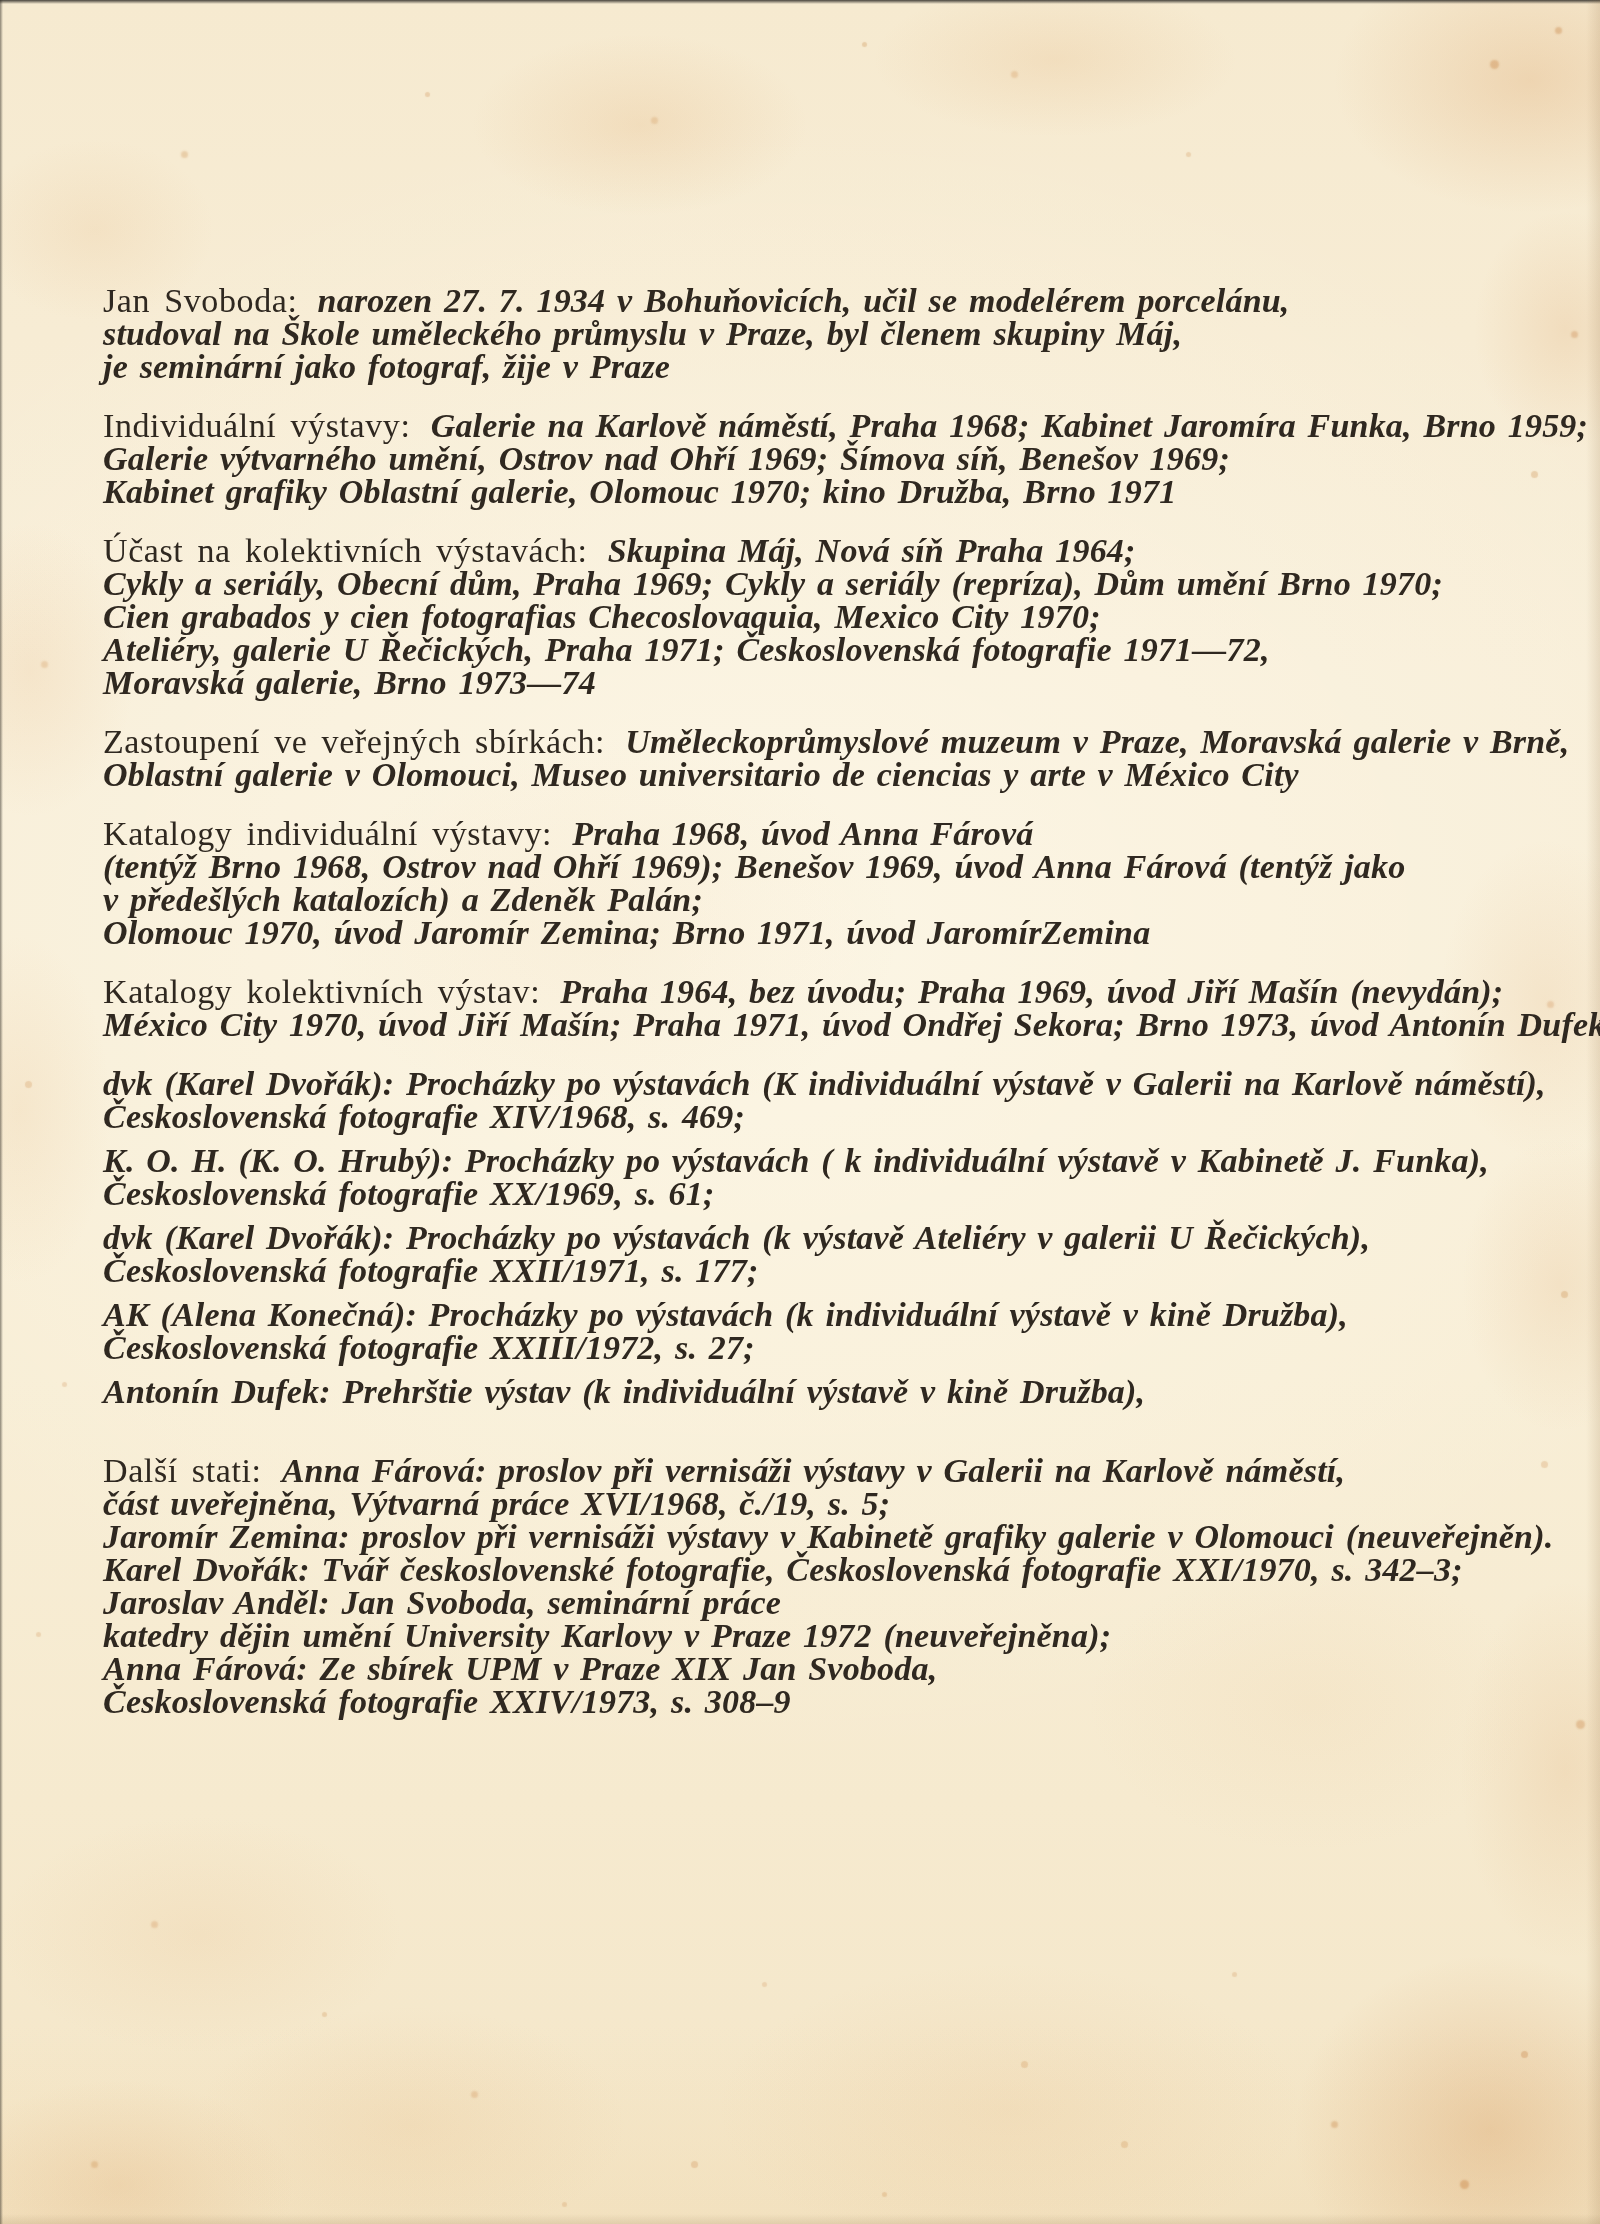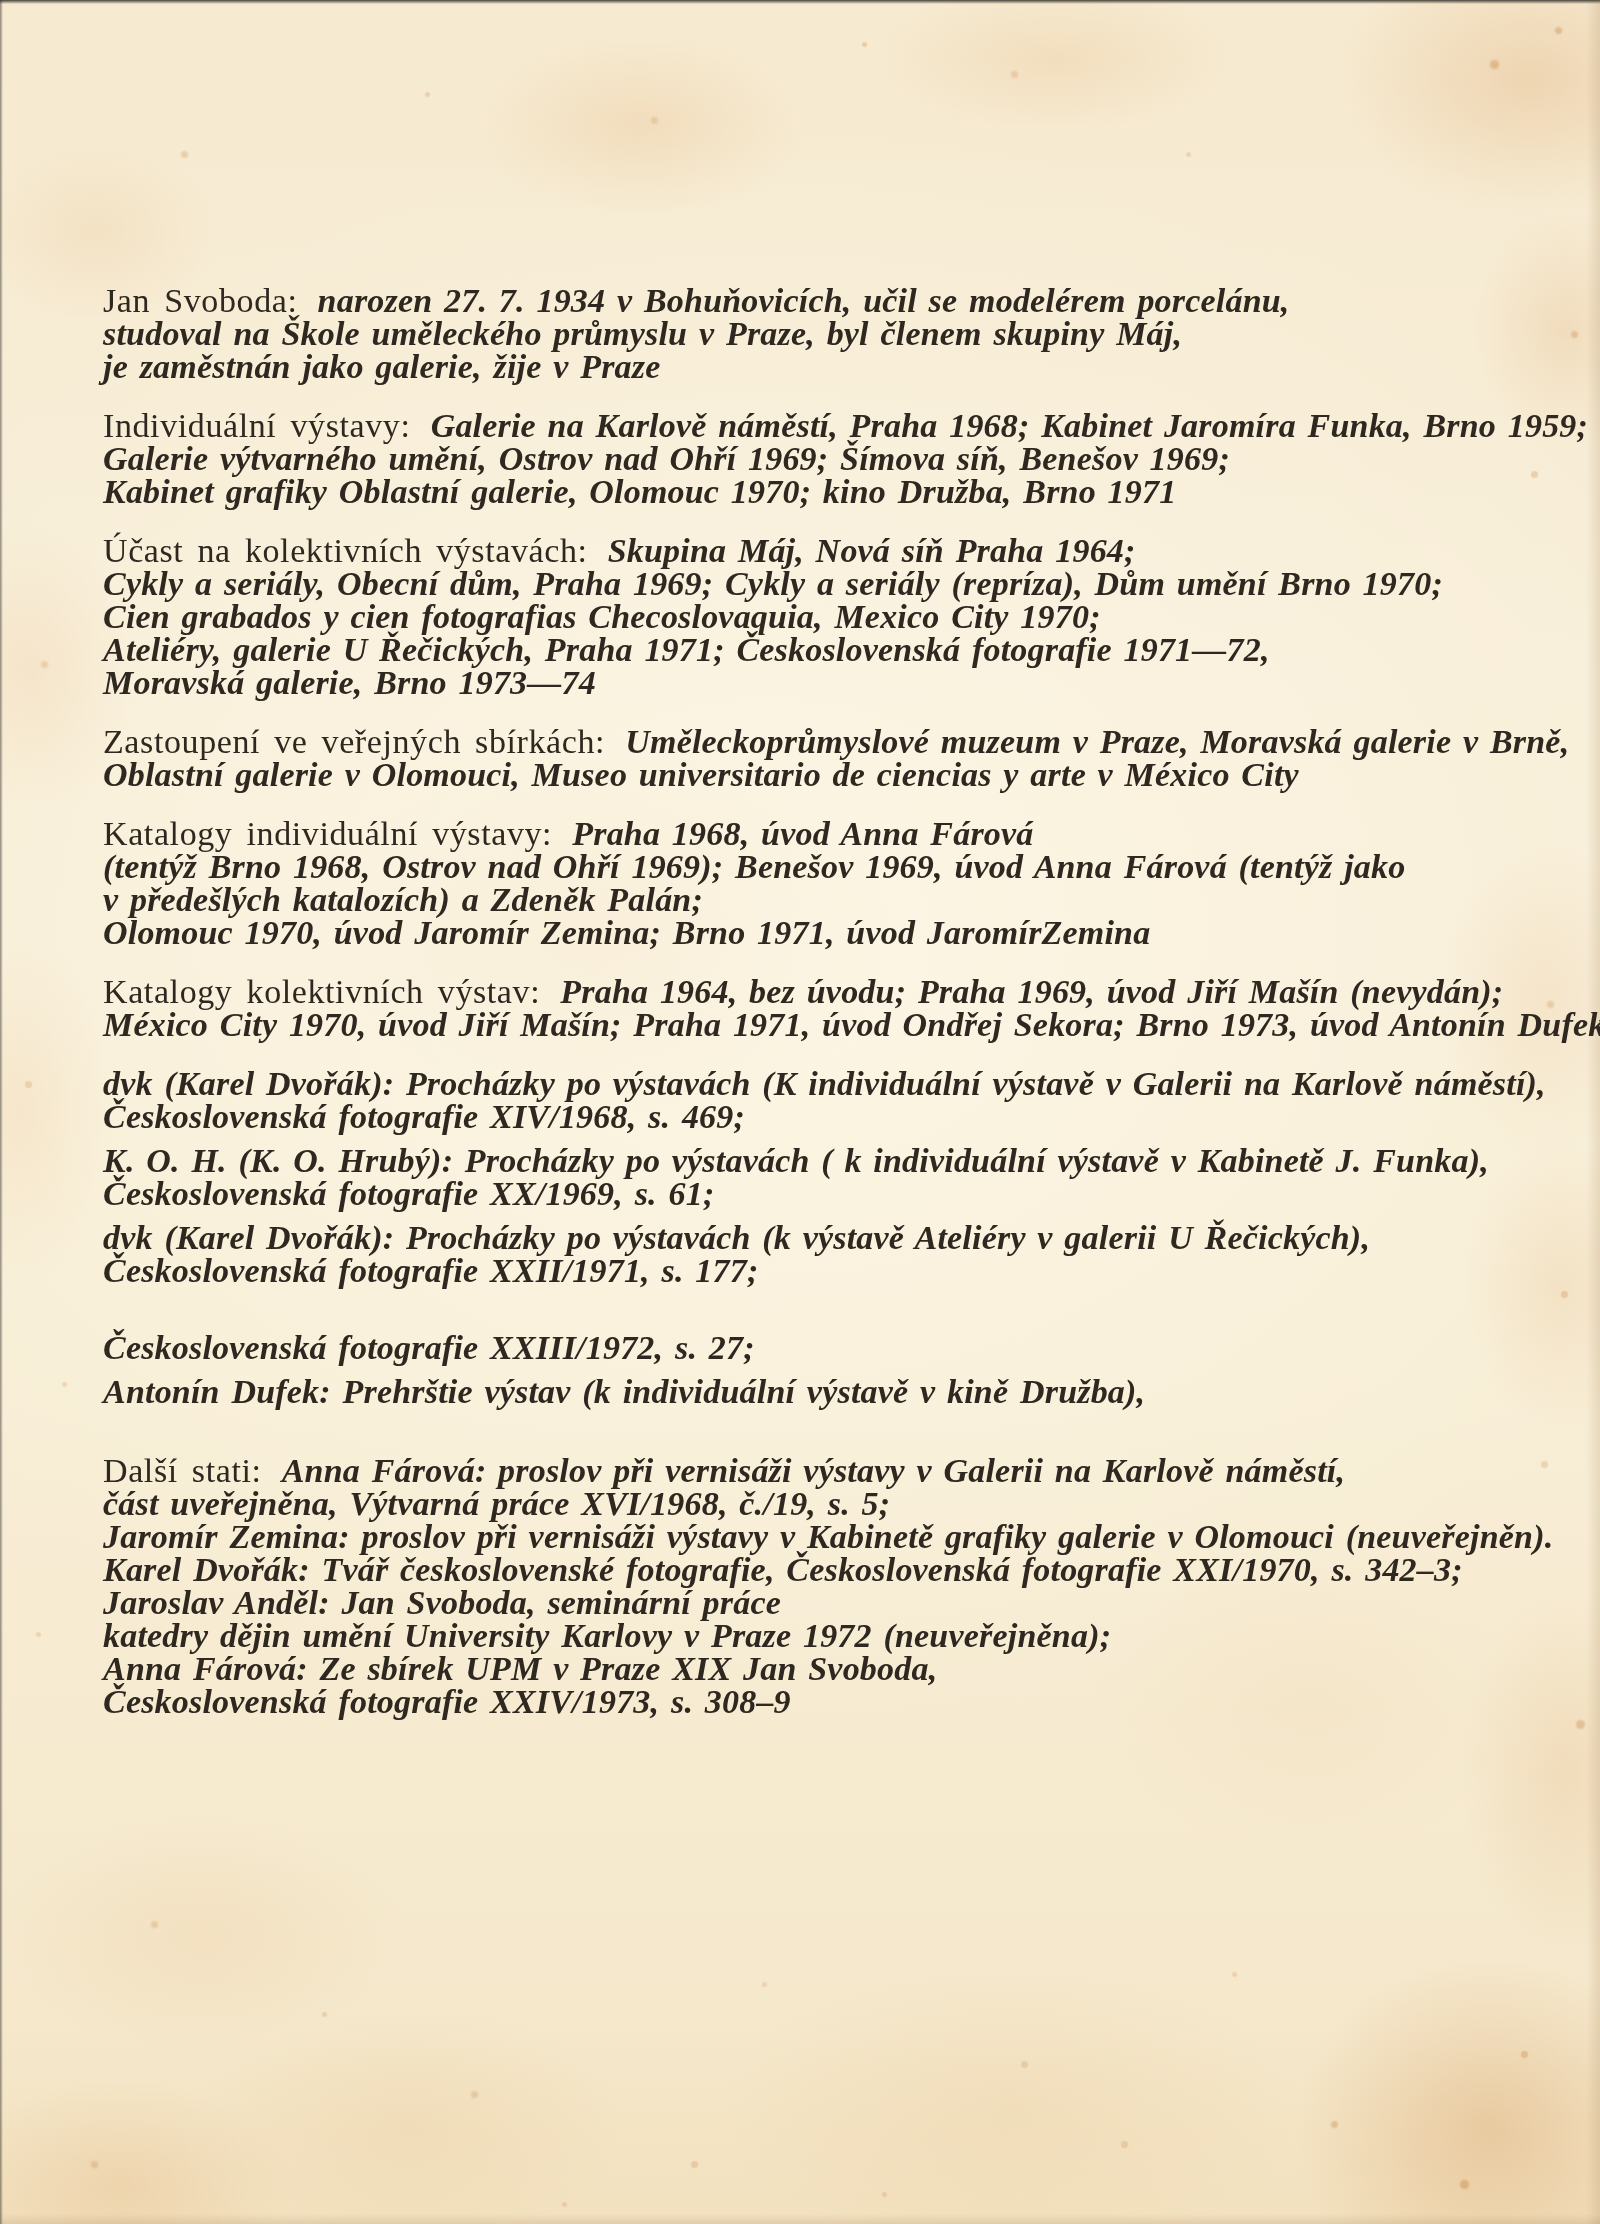--- a/index.html
+++ b/index.html
@@ -113,41 +113,41 @@
 
 <div class="page">
   <div class="stains"></div>
   <div class="specks"></div>
   <div class="edge-top"></div>
   <div class="edge-left"></div>
   <div class="edge-right"></div>
   <div class="edge-bottom"></div>
   <main class="text-column">
       <section class="sec">
-        <p class="entry"><span class="lead">Jan Svoboda: </span><span class="it">narozen 27. 7. 1934 v Bohuňovicích, učil se modelérem porcelánu,</span><br><span class="it">studoval na Škole uměleckého průmyslu v Praze, byl členem skupiny Máj,</span><br><span class="it">je zaměstnán jako galerie, žije v Praze</span></p>
+        <p class="entry"><span class="lead">Jan Svoboda: </span><span class="it">narozen 27. 7. 1934 v Bohuňovicích, učil se modelérem porcelánu,</span><br><span class="it">studoval na Škole uměleckého průmyslu v Praze, byl členem skupiny Máj,</span><br><span class="it">je seminární jako fotograf, žije v Praze</span></p>
       </section>
       <section class="sec">
         <p class="entry"><span class="lead">Individuální výstavy: </span><span class="it">Galerie na Karlově náměstí, Praha 1968; Kabinet Jaromíra Funka, Brno 1959;</span><br><span class="it">Galerie výtvarného umění, Ostrov nad Ohří 1969; Šímova síň, Benešov 1969;</span><br><span class="it">Kabinet grafiky Oblastní galerie, Olomouc 1970; kino Družba, Brno 1971</span></p>
       </section>
       <section class="sec">
         <p class="entry"><span class="lead">Účast na kolektivních výstavách: </span><span class="it">Skupina Máj, Nová síň Praha 1964;</span><br><span class="it">Cykly a seriály, Obecní dům, Praha 1969; Cykly a seriály (repríza), Dům umění Brno 1970;</span><br><span class="it">Cien grabados y cien fotografias Checoslovaquia, Mexico City 1970;</span><br><span class="it">Ateliéry, galerie U Řečických, Praha 1971; Československá fotografie 1971—72,</span><br><span class="it">Moravská galerie, Brno 1973—74</span></p>
       </section>
       <section class="sec">
         <p class="entry"><span class="lead">Zastoupení ve veřejných sbírkách: </span><span class="it">Uměleckoprůmyslové muzeum v Praze, Moravská galerie v Brně,</span><br><span class="it">Oblastní galerie v Olomouci, Museo universitario de ciencias y arte v México City</span></p>
       </section>
       <section class="sec">
         <p class="entry"><span class="lead">Katalogy individuální výstavy: </span><span class="it">Praha 1968, úvod Anna Fárová</span><br><span class="it">(tentýž Brno 1968, Ostrov nad Ohří 1969); Benešov 1969, úvod Anna Fárová (tentýž jako</span><br><span class="it">v předešlých katalozích) a Zdeněk Palán;</span><br><span class="it">Olomouc 1970, úvod Jaromír Zemina; Brno 1971, úvod JaromírZemina</span></p>
       </section>
       <section class="sec">
         <p class="entry"><span class="lead">Katalogy kolektivních výstav: </span><span class="it">Praha 1964, bez úvodu; Praha 1969, úvod Jiří Mašín (nevydán);</span><br><span class="it">México City 1970, úvod Jiří Mašín; Praha 1971, úvod Ondřej Sekora; Brno 1973, úvod Antonín Dufek</span></p>
       </section>
       <section class="sec">
         <p class="entry"><span class="it">dvk (Karel Dvořák): Procházky po výstavách (K individuální výstavě v Galerii na Karlově náměstí),</span><br><span class="it">Československá fotografie XIV/1968, s. 469;</span></p>
         <p class="entry"><span class="it">K. O. H. (K. O. Hrubý): Procházky po výstavách ( k individuální výstavě v Kabinetě J. Funka),</span><br><span class="it">Československá fotografie XX/1969, s. 61;</span></p>
         <p class="entry"><span class="it">dvk (Karel Dvořák): Procházky po výstavách (k výstavě Ateliéry v galerii U Řečických),</span><br><span class="it">Československá fotografie XXII/1971, s. 177;</span></p>
-        <p class="entry"><br><span class="it">Československá fotografie XXIII/1972, s. 27;</span></p>
+        <p class="entry"><span class="it">AK (Alena Konečná): Procházky po výstavách (k individuální výstavě v kině Družba),</span><br><span class="it">Československá fotografie XXIII/1972, s. 27;</span></p>
         <p class="entry"><span class="it">Antonín Dufek: Prehrštie výstav (k individuální výstavě v kině Družba),</span><br></p>
       </section>
       <section class="sec gap-before">
         <p class="entry"><span class="lead">Další stati: </span><span class="it">Anna Fárová: proslov při vernisáži výstavy v Galerii na Karlově náměstí,</span><br><span class="it">část uveřejněna, Výtvarná práce XVI/1968, č./19, s. 5;</span><br><span class="it">Jaromír Zemina: proslov při vernisáži výstavy v Kabinetě grafiky galerie v Olomouci (neuveřejněn).</span><br><span class="it">Karel Dvořák: Tvář československé fotografie, Československá fotografie XXI/1970, s. 342–3;</span><br><span class="it">Jaroslav Anděl: Jan Svoboda, seminární práce</span><br><span class="it">katedry dějin umění University Karlovy v Praze 1972 (neuveřejněna);</span><br><span class="it">Anna Fárová: Ze sbírek UPM v Praze XIX Jan Svoboda,</span><br><span class="it">Československá fotografie XXIV/1973, s. 308–9</span></p>
       </section>
     </main>
 </div>
 
 </body></html>

